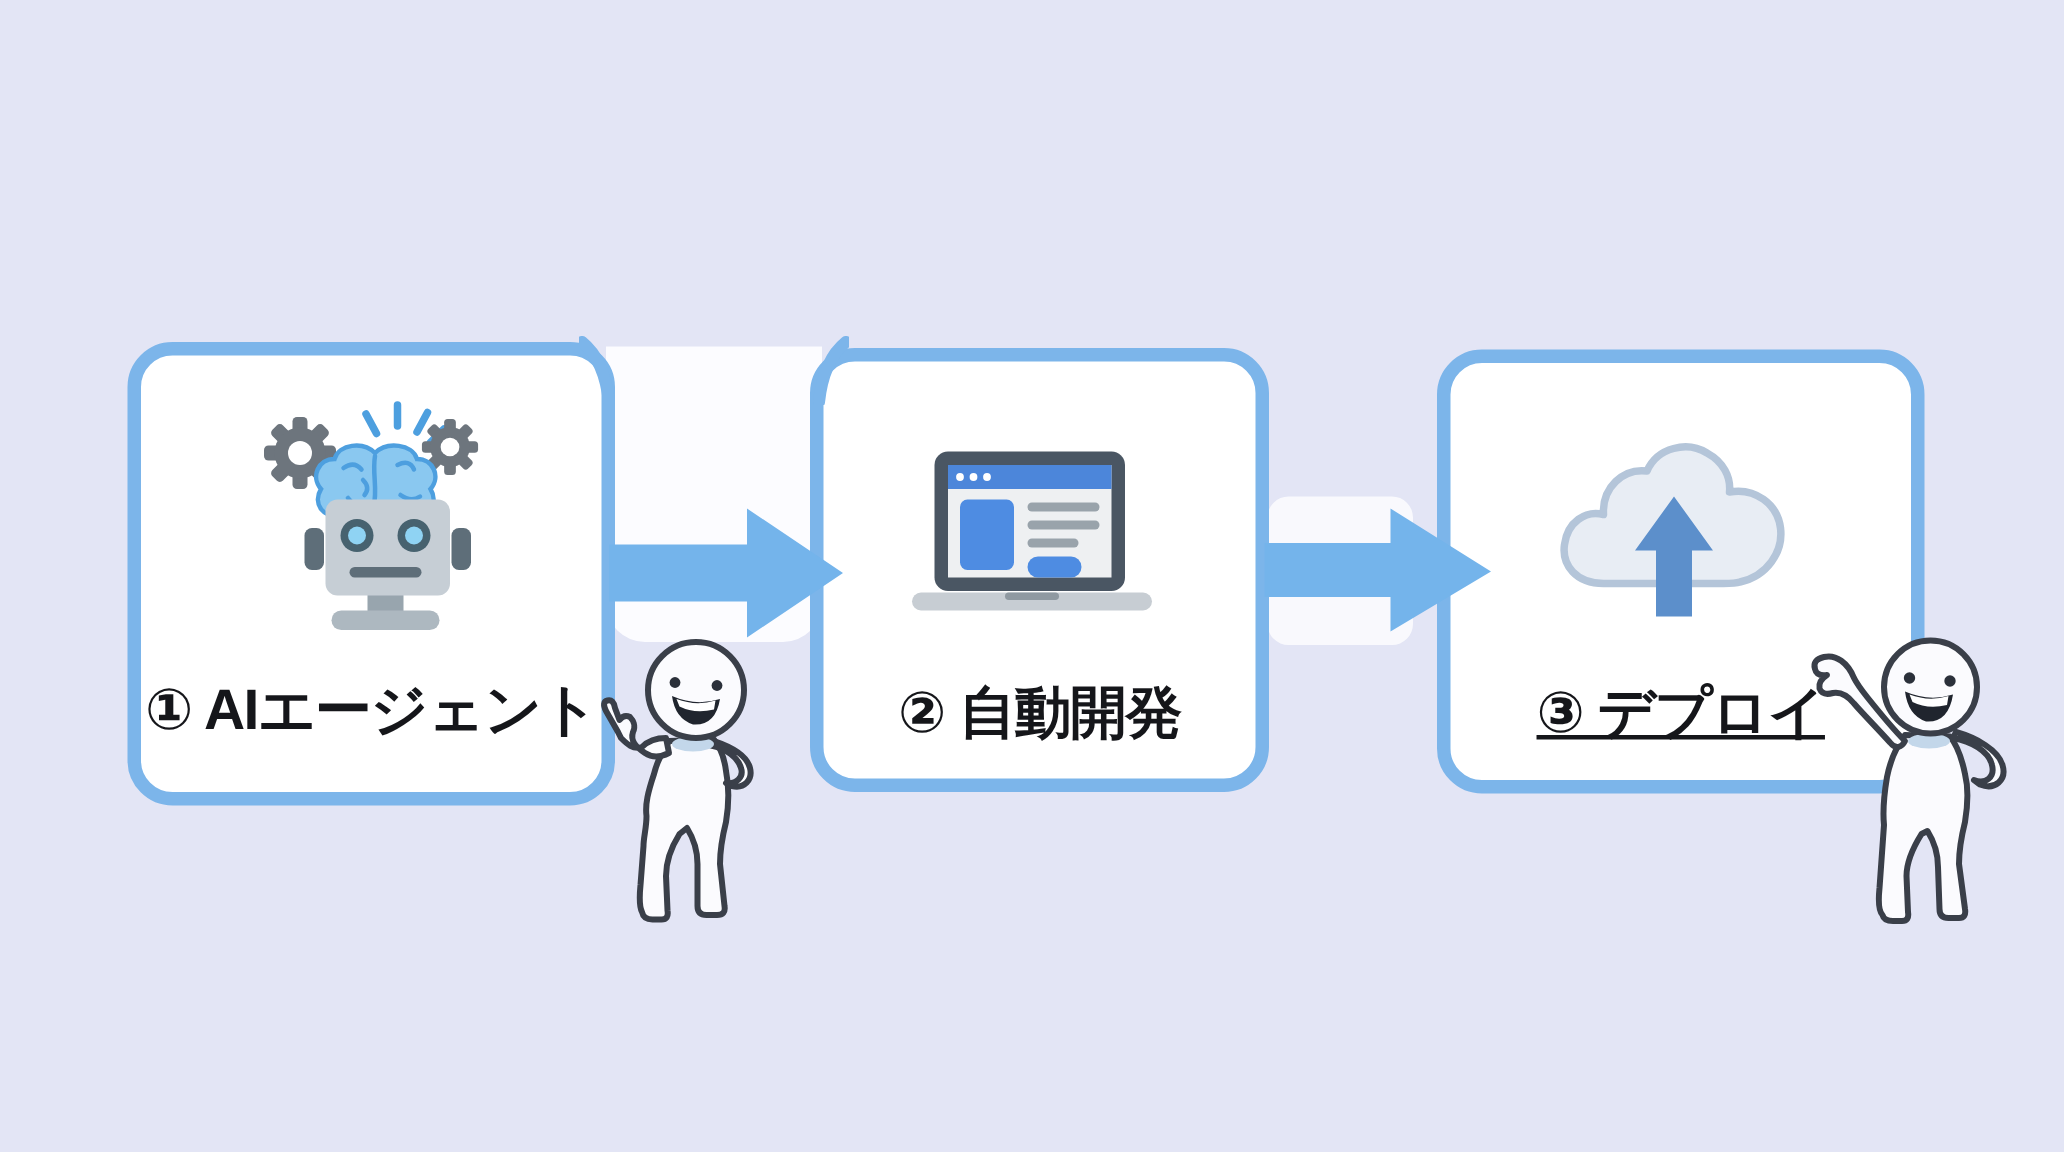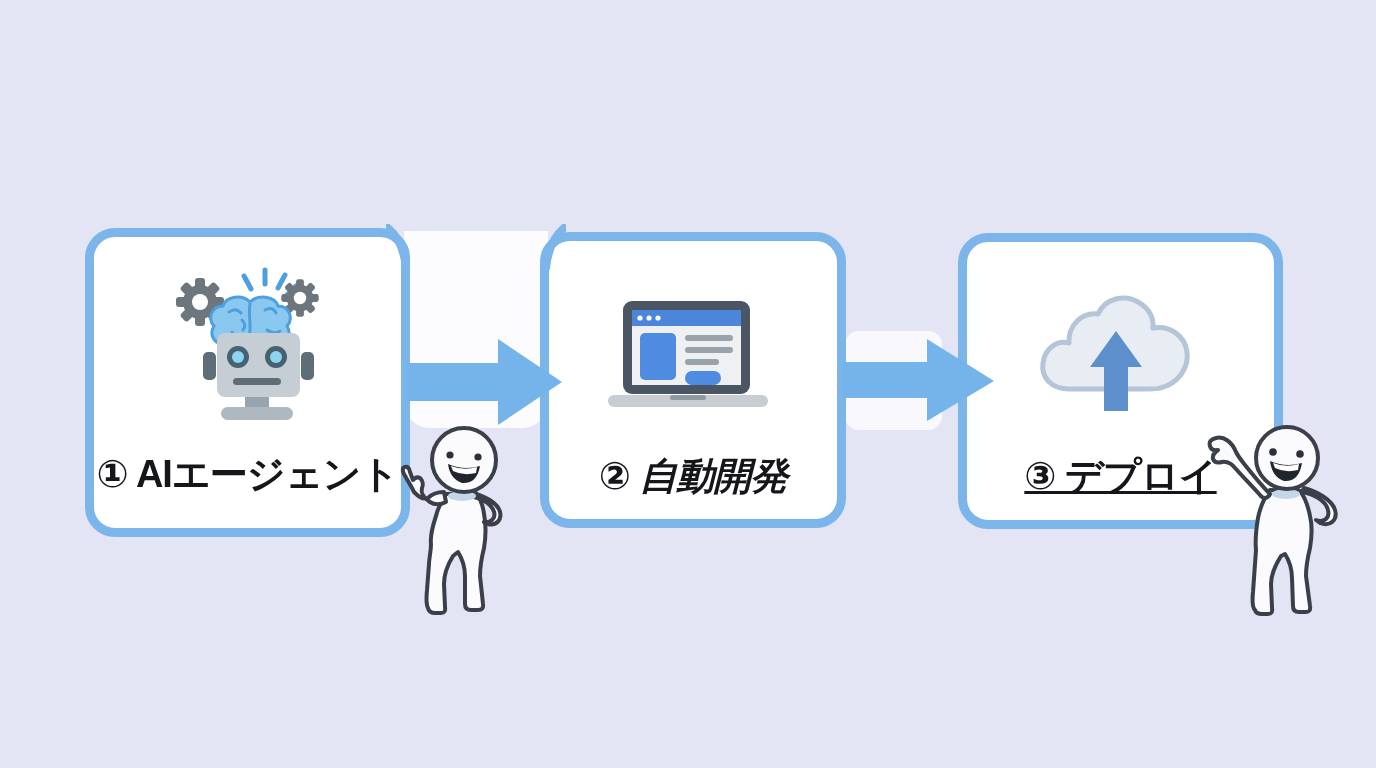--- a/index.html
+++ b/index.html
@@ -52,21 +52,21 @@
     z-index:6;
     text-align:center;
     font-size:38px;
     font-weight:800;
     letter-spacing:-1px;
     color:#15161a;
     white-space:nowrap;
     line-height:1.1;
   }
   .label-1{left:85px; top:454px;width:325px;}
-  .label-2{left:540px;top:456px;width:306px;font-style:italic;}
+  .label-2{left:540px;top:456px;width:306px;}
   .label-3{left:958px;top:456px;width:325px;text-decoration:underline;}
   .mascot{position:absolute;z-index:7;}
   .mascot-1{left:396px; top:424px;}
   .mascot-2{left:1200px;top:424px;}
 </style>
 </head>
 <body>
 
 <div class="canvas">
 

